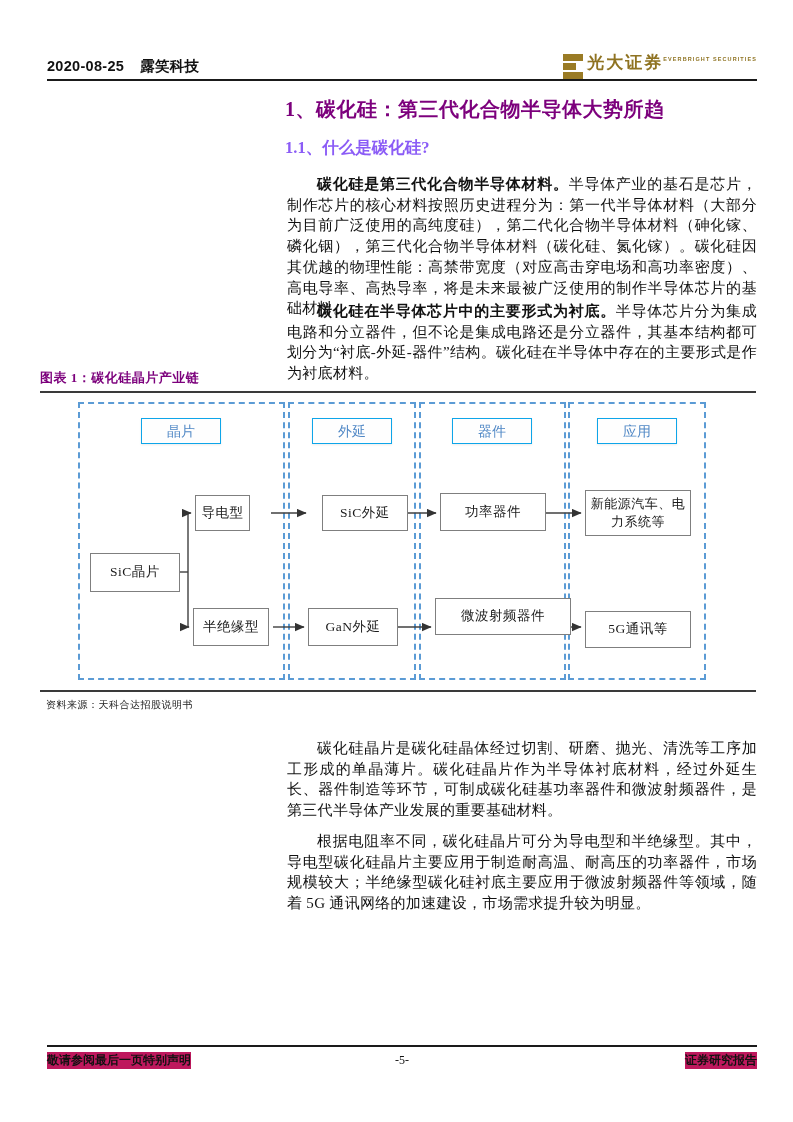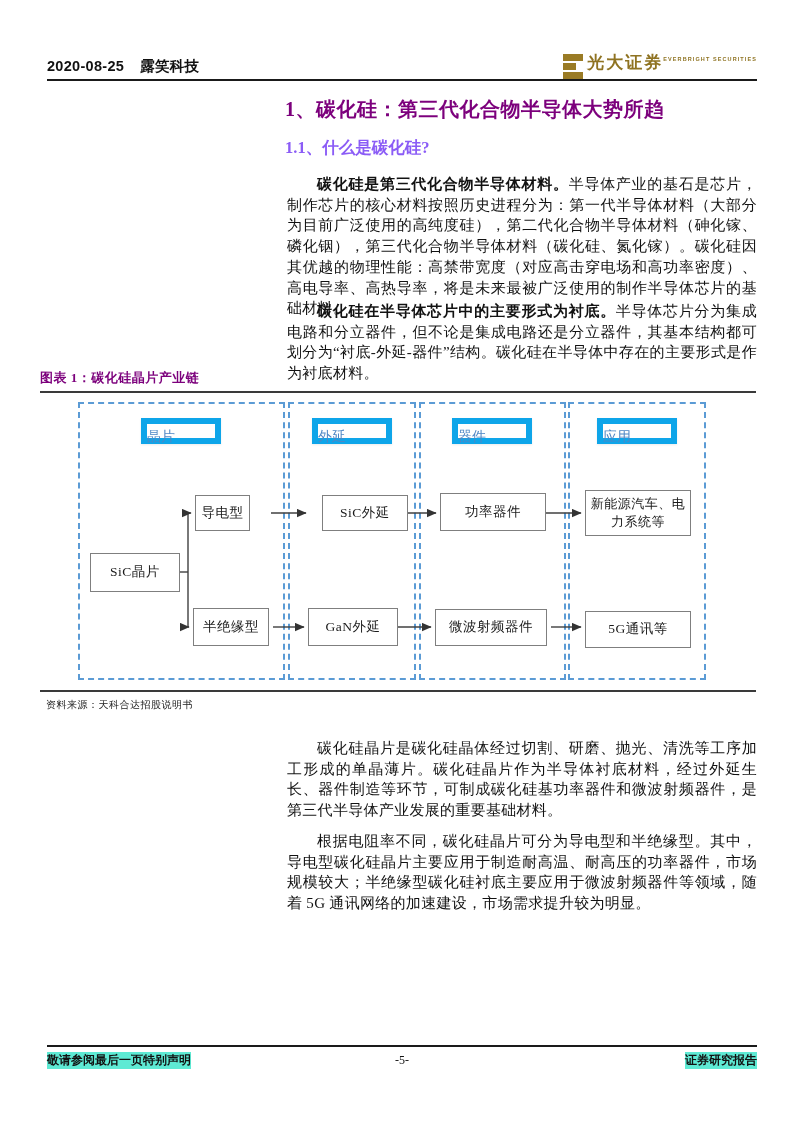--- a/index.html
+++ b/index.html
@@ -78,52 +78,52 @@
   .dcol {
     position: absolute; top: 8px; height: 278px;
     border: 2px dashed #5b9bd5; background: transparent;
   }
   .dcol1 { left: 38px;  width: 207px; }
   .dcol2 { left: 248px; width: 128px; }
   .dcol3 { left: 379px; width: 147px; }
   .dcol4 { left: 528px; width: 138px; }
   .chip {
     position: absolute; top: 24px; width: 80px; height: 26px;
-    background: #fefefe; border: 6px solid #0ea5e9;
+    background: #fefefe; border: 1px solid #0ea5e9;
     box-shadow: 0 1px 2px rgba(0,0,0,0.08);
-    color: #4f87c5; font-size: 14px; line-height: 24px;
+    color: #4f87c5; font-size: 14px; text-align: center; line-height: 24px;
     font-family: "Liberation Sans", sans-serif;
   }
   .chip1 { left: 101px; } .chip2 { left: 272px; } .chip3 { left: 412px; } .chip4 { left: 557px; }
   .node {
     position: absolute; background: #fff; border: 1px solid #7f7f7f;
     display: flex; align-items: center; justify-content: center;
     font-size: 13.5px; color: #1a1a1a; text-align: center; line-height: 1.35;
     letter-spacing: 0.5px;
   }
   .n-root  { left: 50px;  top: 159px; width: 90px;  height: 39px; }
   .n-cond  { left: 155px; top: 101px; width: 55px;  height: 36px; }
   .n-semi  { left: 153px; top: 214px; width: 76px;  height: 38px; }
   .n-sic   { left: 270px; top: 101px; width: 86px;  height: 36px; margin-left: 12px; }
   .n-gan   { left: 268px; top: 214px; width: 90px;  height: 38px; }
   .n-power { left: 400px; top: 99px;  width: 106px; height: 38px; }
-  .n-rf    { left: 395px; top: 215px; width: 112px; height: 37px; }
+  .n-rf    { left: 395px; top: 204px; width: 136px; height: 37px; }
   .n-app1  { left: 545px; top: 96px;  width: 106px; height: 46px; font-size: 13px; padding: 2px; }
   .n-app2  { left: 545px; top: 217px; width: 106px; height: 37px; }
   .connectors { position: absolute; left: 0; top: 0; }
 
   
   .footer-rule { position: absolute; top: 1045px; left: 47px; right: 36px; height: 1.8px; background: #1a1a1a; }
   .footer-row {
     position: absolute; top: 1052px; left: 47px; right: 36px;
     display: flex; justify-content: space-between; align-items: center;
     font-family: "Liberation Sans", sans-serif; font-size: 12px; font-weight: 600; color: #111;
   }
   .footer-center { position: absolute; left: 0; right: 0; text-align: center; font-weight: 400; font-family: "Liberation Serif", serif; }
-  .footer-left, .footer-right { position: relative; z-index: 1; background: #5eead4; }
+  .footer-left, .footer-right { position: relative; z-index: 1; background: #be185d; }
 </style>
 </head>
 <body>
 
 <div class="page">
 
   <div class="header-row">
     <div class="header-left">
       <span class="date">2020-08-25</span><span>露笑科技</span>
     </div>

